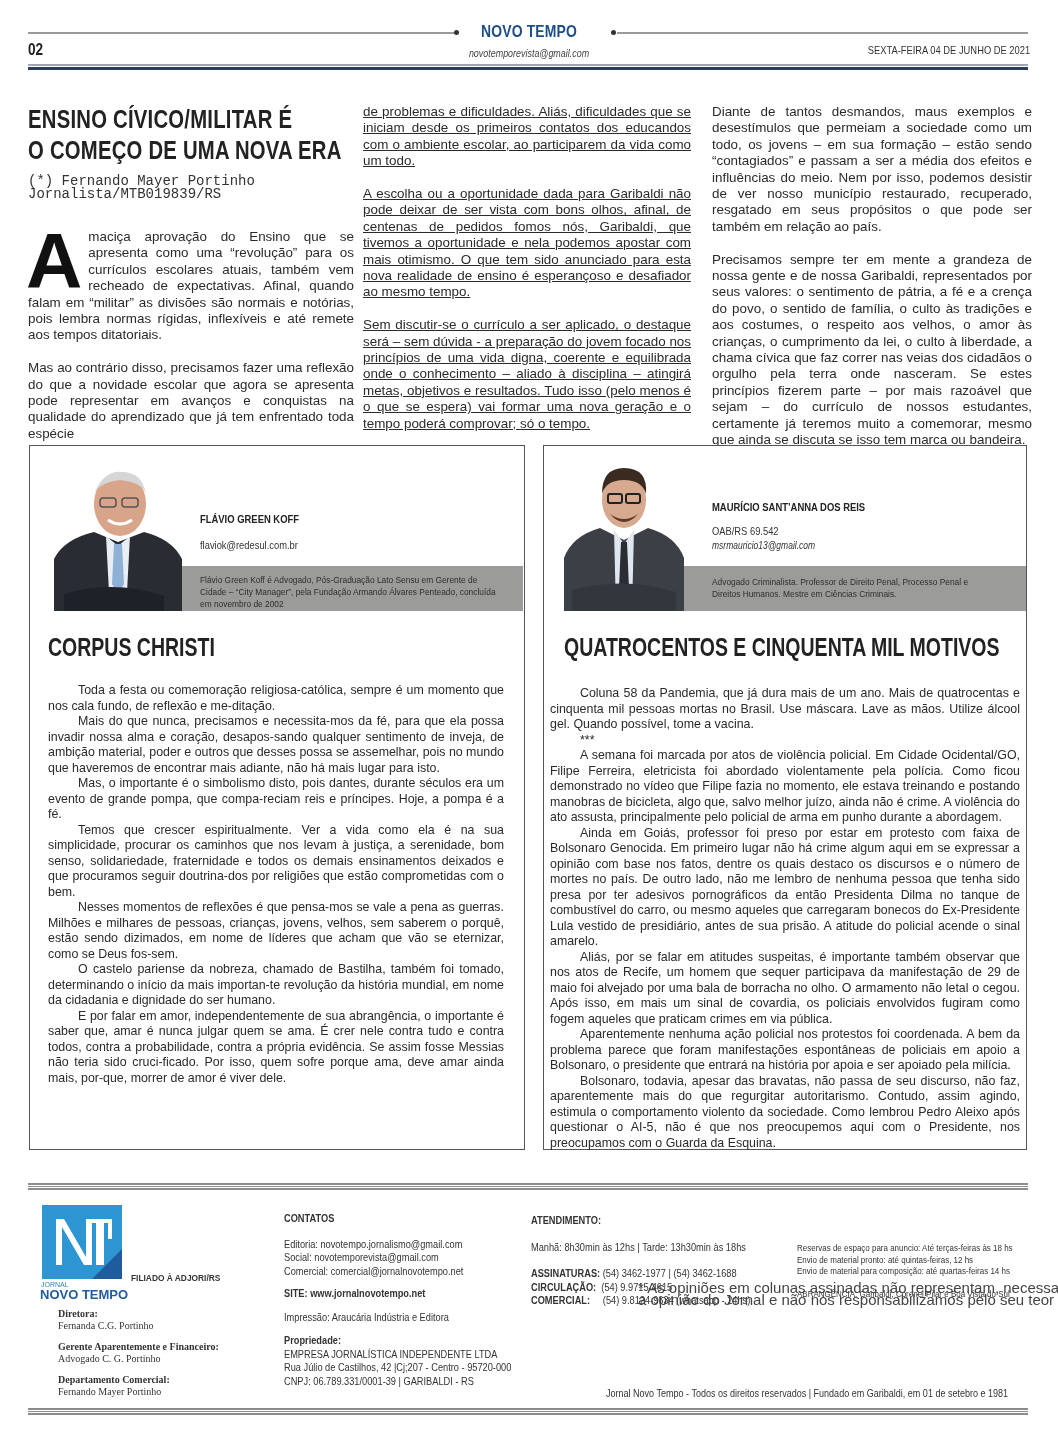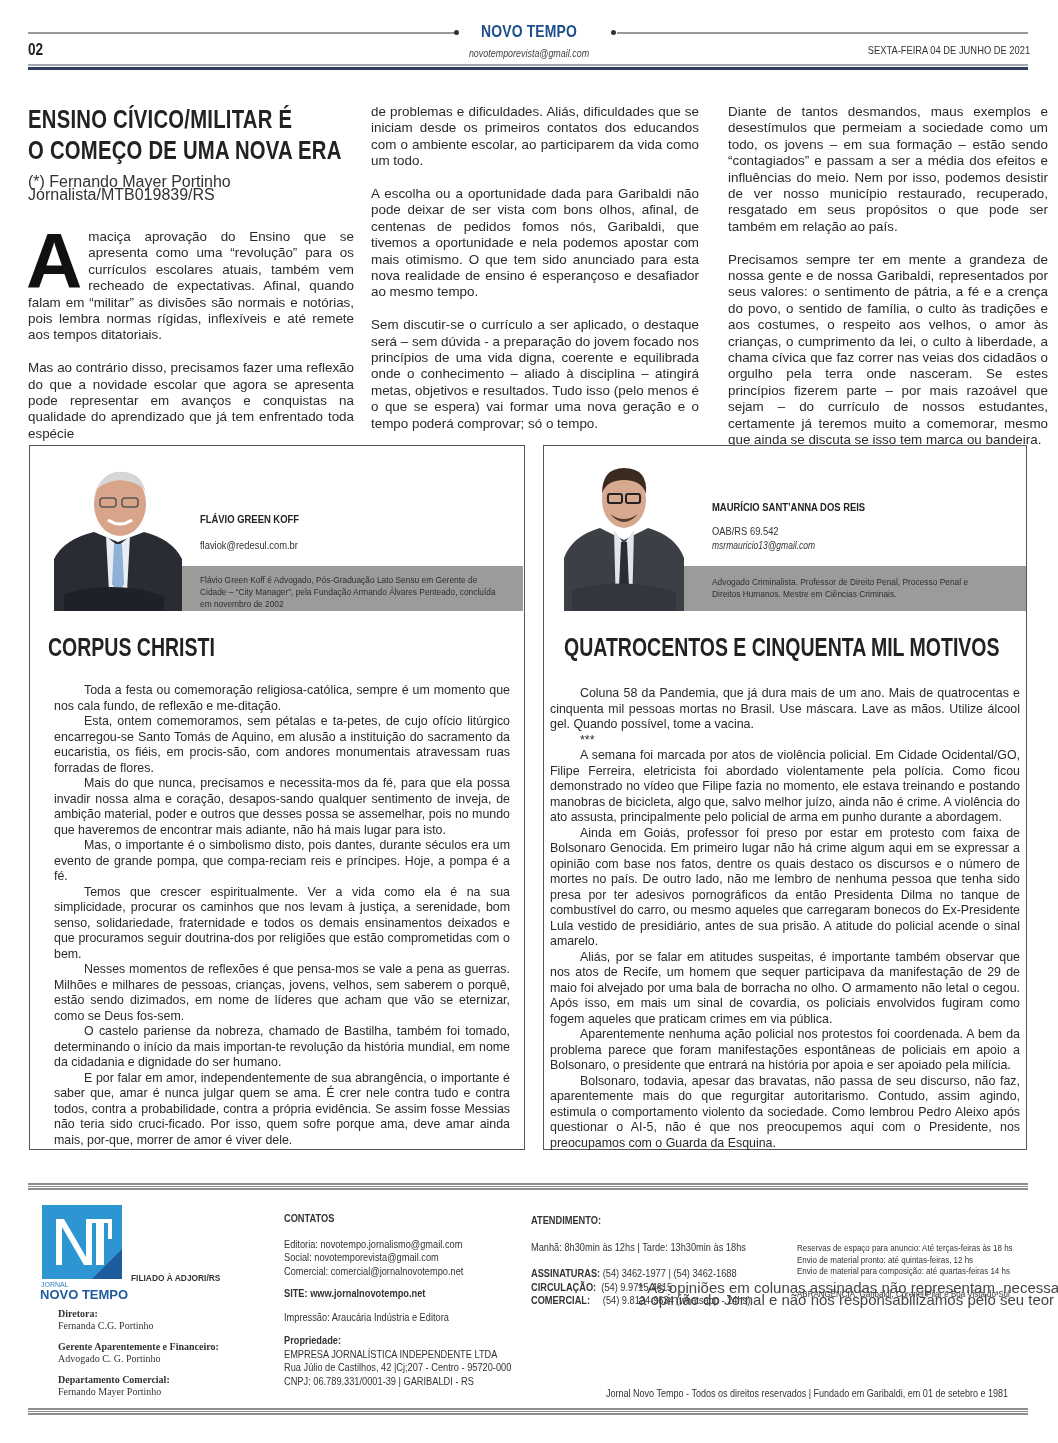--- a/index.html
+++ b/index.html
@@ -17,21 +17,21 @@
   .hdr-page { position: absolute; top: 40px; left: 28px; font-weight: bold; font-size: 17px; color: #222; transform: scaleX(0.8); transform-origin: left; }
   .hdr-date { position: absolute; top: 44px; right: 28px; font-size: 11px; color: #333; transform: scaleX(0.85); transform-origin: right; }
   .hdr-rule1 { position: absolute; top: 64px; left: 28px; width: 1000px; height: 2px; background: #9fa7b6; }
   .hdr-rule2 { position: absolute; top: 67px; left: 28px; width: 1000px; height: 3px; background: #2f3d5c; }
 
   
   .col { position: absolute; font-size: 13.4px; line-height: 16.4px; color: #2a2a2a; text-align: justify; hyphens: manual; }
   .col p { margin-bottom: 16.4px; }
   .art-title { position: absolute; left: 28px; top: 104px; font-size: 26px; line-height: 31px; font-weight: bold; color: #222;
     transform: scaleX(0.78); transform-origin: left; white-space: nowrap; letter-spacing: 0.3px; }
-  .byline { position: absolute; left: 28px; top: 175px; font-size: 16px; line-height: 13px; color: #333; }
+  .byline { position: absolute; left: 28px; top: 175px; font-size: 14px; line-height: 13px; color: #333; font-family: Liberation Mono, monospace; }
   .dropcap { float: left; font-size: 78px; line-height: 60px; font-weight: bold; margin: 2px 6px 0 -2px; color: #111; font-family: "Liberation Sans", sans-serif; }
 
   
   .box { position: absolute; border: 1px solid #555; background: #fff; }
   .bio-band { position: absolute; background: #9b9b99; }
   .bio-text { position: absolute; font-size: 9.5px; line-height: 12px; color: #2e2e2e; transform: scaleX(0.88); transform-origin: left; }
   .author-name { position: absolute; font-weight: bold; font-size: 11.5px; color: #222; transform: scaleX(0.82); transform-origin: left; white-space: nowrap; }
   .author-meta { position: absolute; font-size: 11px; color: #333; transform: scaleX(0.85); transform-origin: left; white-space: nowrap; }
   .col-title { position: absolute; font-weight: bold; font-size: 25px; color: #222; transform: scaleX(0.78); transform-origin: left; white-space: nowrap; }
   .col-body { position: absolute; font-size: 12.4px; line-height: 15.5px; color: #2a2a2a; text-align: justify; }
@@ -71,27 +71,27 @@
   <div class="byline">
     <div>(*) Fernando Mayer Portinho</div>
     <div>Jornalista/MTB019839/RS</div>
   </div>
 
   <div class="col" style="left:28px; top:229px; width:326px;">
     <p><span class="dropcap">A</span><span>maciça aprovação do Ensino que se apresenta como uma “revolução” para os currículos escolares atuais, também vem recheado de expectativas. Afinal, quando falam em “militar” as divisões são normais e notórias, pois lembra normas rígidas, inflexíveis e até remete aos tempos ditatoriais.</span></p>
     <p>Mas ao contrário disso, precisamos fazer uma reflexão do que a novidade escolar que agora se apresenta pode representar em avanços e conquistas na qualidade do aprendizado que já tem enfrentado toda espécie</p>
   </div>
 
-  <div class="col" style="left:371px; top:104px; width:328px;">
+  <div class="col" style="left:363px; top:104px; width:328px;text-decoration:underline;">
     <p>de problemas e dificuldades. Aliás, dificuldades que se iniciam desde os primeiros contatos dos educandos com o ambiente escolar, ao participarem da vida como um todo.</p>
     <p>A escolha ou a oportunidade dada para Garibaldi não pode deixar de ser vista com bons olhos, afinal, de centenas de pedidos fomos nós, Garibaldi, que tivemos a oportunidade e nela podemos apostar com mais otimismo. O que tem sido anunciado para esta nova realidade de ensino é esperançoso e desafiador ao mesmo tempo.</p>
     <p>Sem discutir-se o currículo a ser aplicado, o destaque será – sem dúvida -  a preparação do jovem focado nos princípios de uma vida digna, coerente e equilibrada onde o conhecimento – aliado à disciplina – atingirá metas, objetivos e resultados. Tudo isso (pelo menos é o que se espera) vai formar uma nova geração e o tempo poderá comprovar; só o tempo.</p>
   </div>
 
-  <div class="col" style="left:712px; top:104px; width:320px;margin-left:16px;">
+  <div class="col" style="left:712px; top:104px; width:320px;">
     <p>Diante de tantos desmandos, maus exemplos e desestímulos que permeiam a sociedade como um todo, os jovens – em sua formação – estão sendo “contagiados” e passam a ser a média dos efeitos e influências do meio. Nem por isso, podemos desistir de ver nosso município restaurado, recuperado, resgatado em seus propósitos o que pode ser também em relação ao país.</p>
     <p>Precisamos sempre ter em mente a grandeza de nossa gente e de nossa Garibaldi, representados por seus valores: o sentimento de pátria, a fé e a crença do povo, o sentido de família, o culto às tradições e aos costumes, o respeito aos velhos, o amor às crianças, o cumprimento da lei, o culto à liberdade, a chama cívica que faz correr nas veias dos cidadãos o orgulho pela terra onde nasceram. Se estes princípios fizerem parte – por mais razoável que sejam – do currículo de nossos estudantes, certamente já teremos muito a comemorar, mesmo que ainda se discuta se isso tem marca ou bandeira.</p>
   </div>
 </div>
 
 <div class="box" style="left:29px; top:445px; width:496px; height:705px;">
   <div class="bio-band" style="left:24px; top:120px; width:469px; height:45px;"></div>
   <div class="photo" style="left:24px; top:18px; width:128px; height:147px;">
     <svg width="128" height="147" viewBox="0 0 128 147">
       <rect width="128" height="147" fill="#ffffff"></rect>
@@ -103,23 +103,22 @@
       <rect x="46" y="34" width="16" height="9" rx="3" fill="none" stroke="#555" stroke-width="1.5"></rect>
       <rect x="68" y="34" width="16" height="9" rx="3" fill="none" stroke="#555" stroke-width="1.5"></rect>
       <path d="M54 56 Q66 64 78 56" stroke="#fff" stroke-width="3" fill="none"></path>
       <path d="M10 130 Q60 115 110 132 L110 147 L10 147 Z" fill="#1f2128"></path>
     </svg>
   </div>
   <div class="author-name" style="left:170px; top:67px;">FLÁVIO GREEN KOFF</div>
   <div class="author-meta" style="left:170px; top:93px;">flaviok@redesul.com.br</div>
   <div class="bio-text" style="left:170px; top:128px; width:345px;">Flávio Green Koff é Advogado, Pós-Graduação Lato Sensu em Gerente de Cidade – “City Manager”, pela Fundação Armando Álvares Penteado, concluída em novembro de 2002</div>
   <div class="col-title" style="left:18px; top:187px;">CORPUS CHRISTI</div>
-  <div class="col-body" style="left:18px; top:237px; width:456px;margin-left:6px;">
+  <div class="col-body" style="left:18px; top:237px; width:456px;">
     <p>Toda a festa ou comemoração religiosa-católica, sempre é um momento que nos cala fundo, de reflexão e me-ditação.</p>
-    <p>Esta, ontem comemoramos, sem pétalas e ta-petes, de cujo ofício litúrgico encarregou-se Santo Tomás de Aquino, em alusão a instituição do sacramento da eucaristia, os fiéis, em procis-são, com andores monumentais atravessam ruas forradas de flores.</p>
     <p>Mais do que nunca, precisamos e necessita-mos da fé, para que ela possa invadir nossa alma e coração, desapos-sando qualquer sentimento de inveja, de ambição material, poder e outros que desses possa se assemelhar, pois no mundo que haveremos de encontrar mais adiante, não há mais lugar para isto.</p>
     <p>Mas, o importante é o simbolismo disto, pois dantes, durante séculos era um evento de grande pompa, que compa-reciam reis e príncipes. Hoje, a pompa é a fé.</p>
     <p>Temos que crescer espiritualmente. Ver a vida como ela é na sua simplicidade, procurar os caminhos que nos levam à justiça, a serenidade, bom senso, solidariedade, fraternidade e todos os demais ensinamentos deixados e que procuramos seguir doutrina-dos por religiões que estão comprometidas com o bem.</p>
     <p>Nesses momentos de reflexões é que pensa-mos se vale a pena as guerras. Milhões e milhares de pessoas, crianças, jovens, velhos, sem saberem o porquê, estão sendo dizimados, em nome de líderes que acham que vão se eternizar, como se Deus fos-sem.</p>
     <p>O castelo pariense da nobreza, chamado de Bastilha, também foi tomado, determinando o início da mais importan-te revolução da história mundial, em nome da cidadania e dignidade do ser humano.</p>
     <p>E por falar em amor, independentemente de sua abrangência, o importante é saber que, amar é nunca julgar quem se ama. É crer nele contra tudo e contra todos, contra a probabilidade, contra a própria evidência. Se assim fosse Messias não teria sido cruci-ficado. Por isso, quem sofre porque ama, deve amar ainda mais, por-que, morrer de amor é viver dele.</p>
   </div>
 </div>
 
 <div class="box" style="left:543px; top:445px; width:484px; height:705px;">

